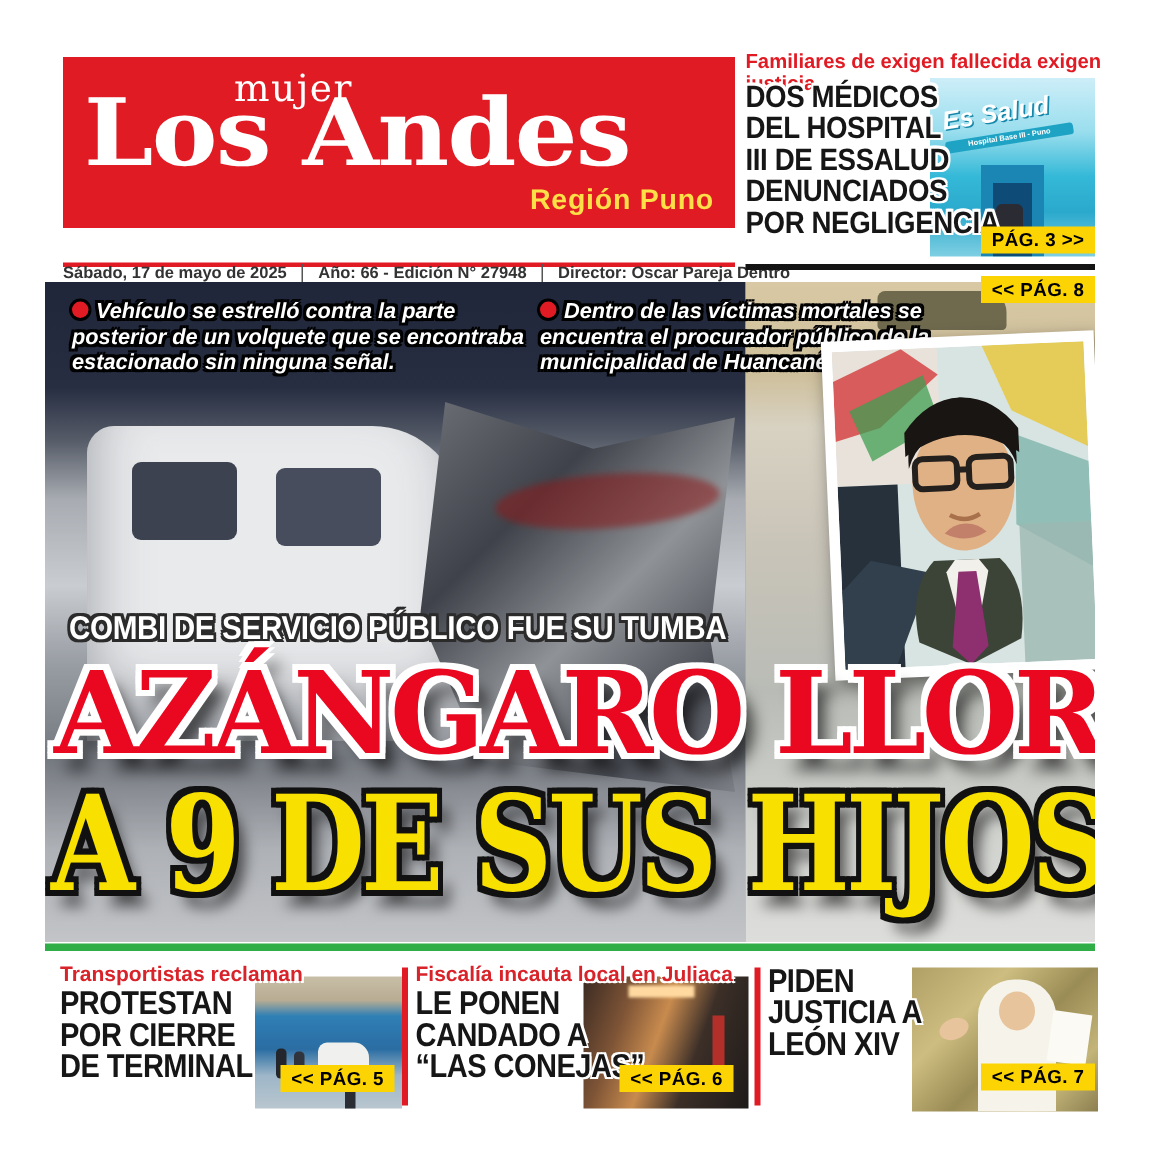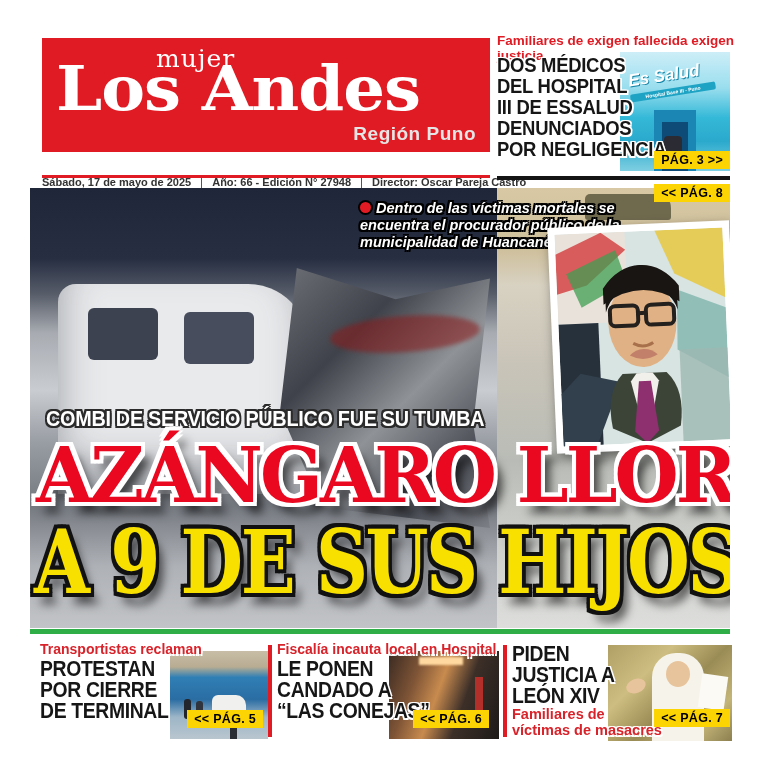--- a/index.html
+++ b/index.html
@@ -6,21 +6,21 @@
   .page{position:relative;width:768px;height:768px;background:#ffffff;overflow:hidden;
         font-family:"Liberation Sans",sans-serif;}
 
   
   .masthead{position:absolute;left:42px;top:38px;width:448px;height:114px;background:#e01b24;}
   .mh-diario{position:absolute;left:114px;top:6px;color:#fff;font-family:"DejaVu Serif",serif;
              font-size:25px;letter-spacing:1px;}
   .mh-title{position:absolute;left:14px;top:14px;color:#fff;font-family:"DejaVu Serif",serif;
             font-weight:bold;font-size:62px;white-space:nowrap;letter-spacing:-1px;
             transform:scaleX(1.06);transform-origin:0 0;}
-  .mh-region{position:absolute;right:14px;bottom:7px;color:#e5e5e5;font-weight:bold;font-size:19px;letter-spacing:.5px;}
+  .mh-region{position:absolute;right:14px;bottom:7px;color:#fde047;font-weight:bold;font-size:19px;letter-spacing:.5px;}
 
   
   .dateline{position:absolute;left:42px;top:155px;width:448px;height:17px;display:flex;align-items:center;
             border-bottom:3px solid #e01b24;padding-bottom:3px;font-size:11px;font-weight:bold;color:#333;}
   .dateline span{white-space:nowrap;margin-top:36px;}
   .dl-sep{width:1px;height:12px;background:#555;margin:0 10px;flex:0 0 auto;}
   .dl-date{flex:1 1 auto;}
 
   
   .tr-kicker{position:absolute;left:497px;top:33px;width:240px;color:#e01b24;font-size:13.5px;font-weight:bold;}
@@ -124,21 +124,21 @@
     <div class="mh-diario">mujer</div>
     <div class="mh-title">Los Andes</div>
     <div class="mh-region">Región Puno</div>
   </div>
 
   <div class="dateline">
     <span class="dl-date">Sábado, 17 de mayo de 2025</span>
     <span class="dl-sep"></span>
     <span>Año: 66 - Edición N° 27948</span>
     <span class="dl-sep"></span>
-    <span>Director: Oscar Pareja Castro</span>
+    <span>Director: Oscar Pareja Dentro</span>
   </div>
 
   <div class="tr-kicker">Familiares de exigen fallecida exigen justicia</div>
   <div class="tr-photo">
     <div class="tr-sign">Es Salud</div>
     <div class="tr-signsub">Hospital Base III - Puno</div>
     <div class="tr-gate"></div>
     <div class="tr-fig"></div>
   </div>
   <div class="tr-headline">DOS MÉDICOS
@@ -154,20 +154,21 @@
     <div class="crash-photo">
       <div class="van-body"></div>
       <div class="van-window"></div>
       <div class="wreck"></div>
       <div class="blood"></div>
     </div>
     <div class="right-photo">
       <div class="tank"></div>
     </div>
 
+    <div class="bullet bullet-left"><span class="dot"></span><span>Vehículo se estrelló contra la parte posterior de un volquete que se encontraba estacionado sin ninguna señal.</span></div>
     <div class="bullet bullet-right"><span class="dot"></span><span>Dentro de las víctimas mortales se encuentra el procurador público de la municipalidad de Huancané.</span></div>
 
     <div class="portrait">
       <svg width="168" height="212" viewBox="0 0 168 212">
         <rect x="0" y="0" width="168" height="212" fill="#d8e4e2"></rect>
         <rect x="0" y="0" width="70" height="90" fill="#e9e2da"></rect>
         <path d="M0 20 L46 0 L70 18 L30 52 L0 60 Z" fill="#d23b3b" opacity=".8"></path>
         <path d="M10 40 L60 18 L70 50 L24 74 Z" fill="#3f9e52" opacity=".75"></path>
         <path d="M100 0 L168 0 L168 70 L118 44 Z" fill="#e7c83f" opacity=".85"></path>
         <path d="M120 60 L168 80 L168 150 L118 120 Z" fill="#7fb5ad" opacity=".8"></path>
@@ -206,36 +207,34 @@
 DE TERMINAL</div>
     <div class="badge" style="right:5px;bottom:13px;">&lt;&lt; PÁG. 5</div>
   </div>
   <div class="vdiv" style="left:268px;"></div>
 
   <div class="story" style="left:277px;width:222px;">
     <div class="story-photo photo2">
       <div class="p2-light"></div>
       <div class="p2-door"></div>
     </div>
-    <div class="st-kicker">Fiscalía incauta local en Hospital</div>
+    <div class="st-kicker">Fiscalía incauta local en Juliaca</div>
     <div class="st-headline" style="top:17px;">LE PONEN
 CANDADO A
 “LAS CONEJAS”</div>
     <div class="badge" style="right:10px;bottom:13px;">&lt;&lt; PÁG. 6</div>
   </div>
   <div class="vdiv" style="left:503px;"></div>
 
   <div class="story" style="left:512px;width:218px;">
     <div class="story-photo photo3">
       <div class="p3-pope"></div>
       <div class="p3-face"></div>
       <div class="p3-paper"></div>
       <div class="p3-hand"></div>
     </div>
     <div class="st-headline" style="top:2px;">PIDEN
 JUSTICIA A
 LEÓN XIV</div>
-    <div class="st-sub" style="top:66px;">Familiares de
-víctimas de masacres</div>
     <div class="badge" style="right:0px;bottom:14px;text-align:right;">&lt;&lt; PÁG. 7</div>
   </div>
 
 </div>
 
 </body></html>

